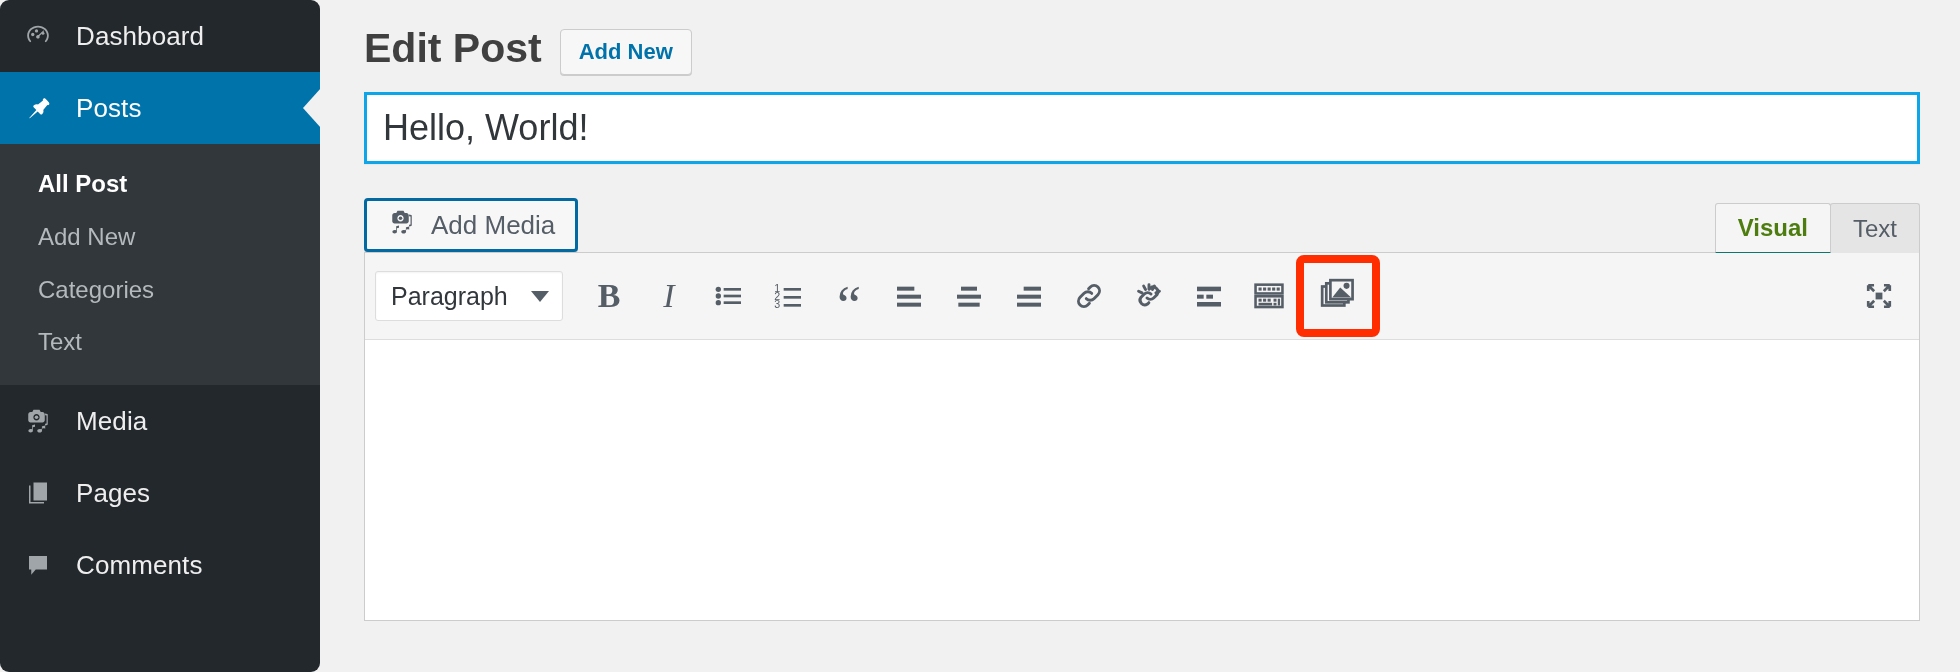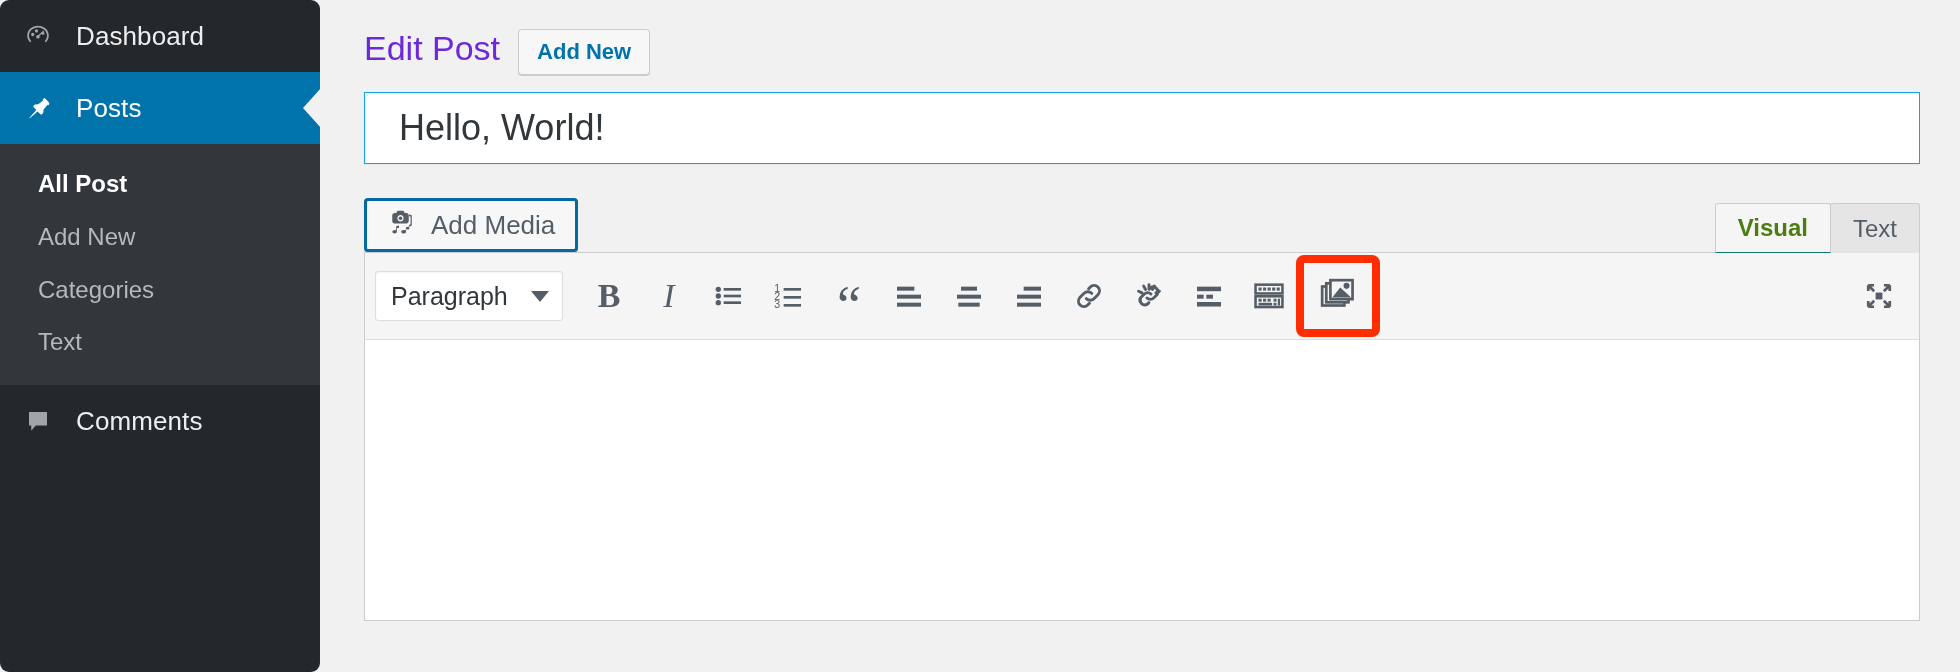--- a/index.html
+++ b/index.html
@@ -84,23 +84,23 @@
   }
 
   .page-head {
     display: flex;
     align-items: center;
     padding-top: 26px;
     padding-bottom: 10px;
     gap: 18px;
   }
   .page-title {
-    font-size: 34px;
-    font-weight: 400;
-    color: #6d28d9;
+    font-size: 41px;
+    font-weight: 700;
+    color: #404040;
     line-height: 1.1;
   }
   .add-new-btn {
     display: inline-flex;
     align-items: center;
     justify-content: center;
     height: 46px;
     padding: 0 18px;
     border: 1px solid #cccccc;
     border-radius: 4px;
@@ -110,26 +110,26 @@
     font-weight: bold;
     box-shadow: 0 1px 0 #cccccc;
     position: relative;
     top: 3px;
   }
 
   
   .title-wrap {
     margin-top: 10px;
     background: #fff;
-    border: 1px solid #0ea5e9;
+    border: 3px solid #0ea5e9;
     box-shadow: 0 1px 1px rgba(0,0,0,.04);
     height: 72px;
     display: flex;
     align-items: center;
-    padding: 0 34px;
+    padding: 0 16px;
   }
   .title-input {
     border: none;
     outline: none;
     width: 100%;
     font-family: "Liberation Sans", sans-serif;
     font-size: 36px;
     color: #32373c;
     background: transparent;
     line-height: 1.2;
@@ -277,21 +277,42 @@
       <span class="mi-label">Posts</span>
     </div>
 
     <div class="submenu">
       <a class="submenu-item current">All Post</a>
       <a class="submenu-item">Add New</a>
       <a class="submenu-item">Categories</a>
       <a class="submenu-item">Text</a>
     </div>
 
-
+    <div class="menu-item">
+      <span class="mi-icon">
+        <svg width="30" height="30" viewBox="0 0 20 20" fill="currentColor">
+          <path d="M13 4h-1.2l-.6-1.2c-.1-.2-.3-.3-.5-.3H7.3c-.2 0-.4.1-.5.3L6.2 4H5c-.8 0-1.5.7-1.5 1.5v4C3.5 10.3 4.2 11 5 11h8c.8 0 1.5-.7 1.5-1.5v-4C14.5 4.7 13.8 4 13 4zM9 9.6c-1.2 0-2.1-1-2.1-2.1S7.8 5.4 9 5.4s2.1 1 2.1 2.1S10.2 9.6 9 9.6z"></path>
+          <circle cx="9" cy="7.5" r="1.2"></circle>
+          <path d="M16.5 5.8v6.4c0 .2-.1.3-.3.4l-1.5.4v-1.1l1-.3V6.4l-1-.3V5l1.5.4c.2.1.3.2.3.4z"></path>
+          <path d="M12.2 12.5v3.1c-.3-.2-.7-.3-1.1-.3-.9 0-1.6.5-1.6 1.2s.7 1.2 1.6 1.2 1.6-.5 1.6-1.2v-3l2.1-.5v2.2c-.3-.2-.7-.3-1.1-.3-.9 0-1.6.5-1.6 1.2"></path>
+          <path d="M6.1 12.8v2.9c-.3-.2-.6-.3-1-.3-.8 0-1.5.5-1.5 1.1s.7 1.1 1.5 1.1 1.5-.5 1.5-1.1v-2.4l1.4-.3v-1.4l-1.9.4z"></path>
+        </svg>
+      </span>
+      <span class="mi-label">Media</span>
+    </div>
+
+    <div class="menu-item">
+      <span class="mi-icon">
+        <svg width="30" height="30" viewBox="0 0 20 20" fill="currentColor">
+          <path d="M7 3h9v12H7z"></path>
+          <path d="M5 5v11h9v1H4V5z"></path>
+        </svg>
+      </span>
+      <span class="mi-label">Pages</span>
+    </div>
 
     <div class="menu-item">
       <span class="mi-icon">
         <svg width="30" height="30" viewBox="0 0 20 20" fill="currentColor">
           <path d="M4 4h12v9H8.5L5.5 16.5V13H4z"></path>
         </svg>
       </span>
       <span class="mi-label">Comments</span>
     </div>
 

